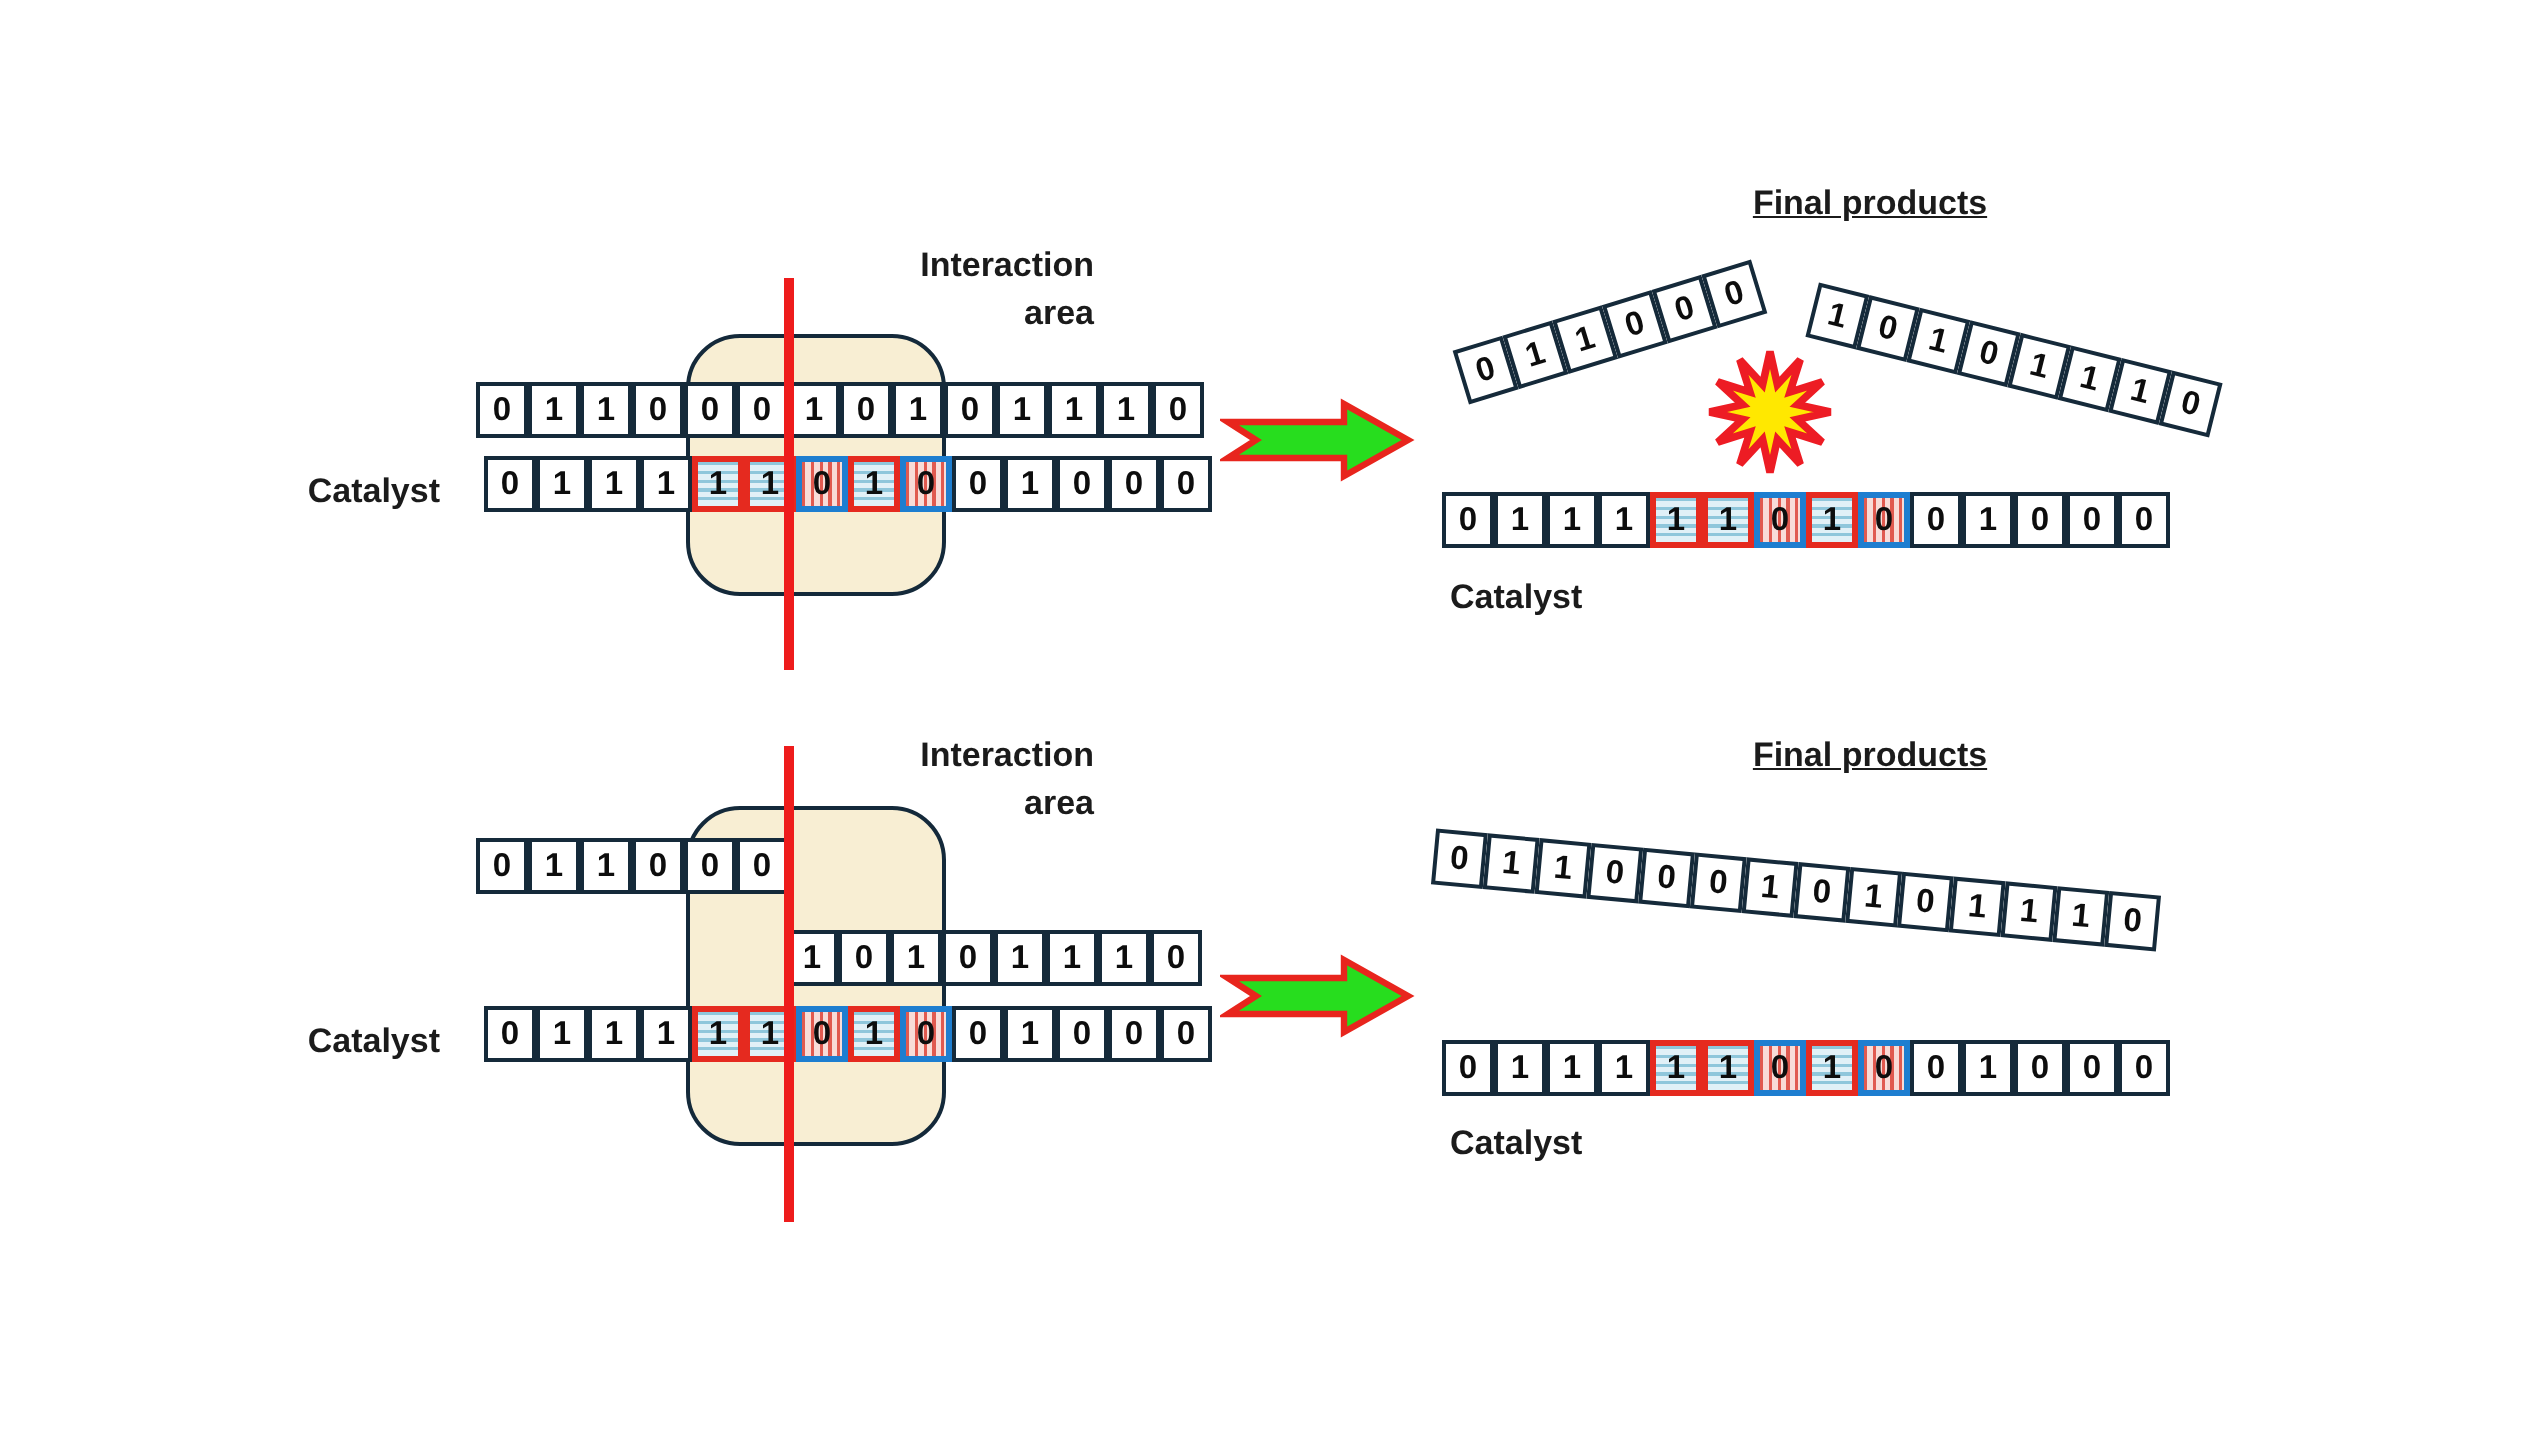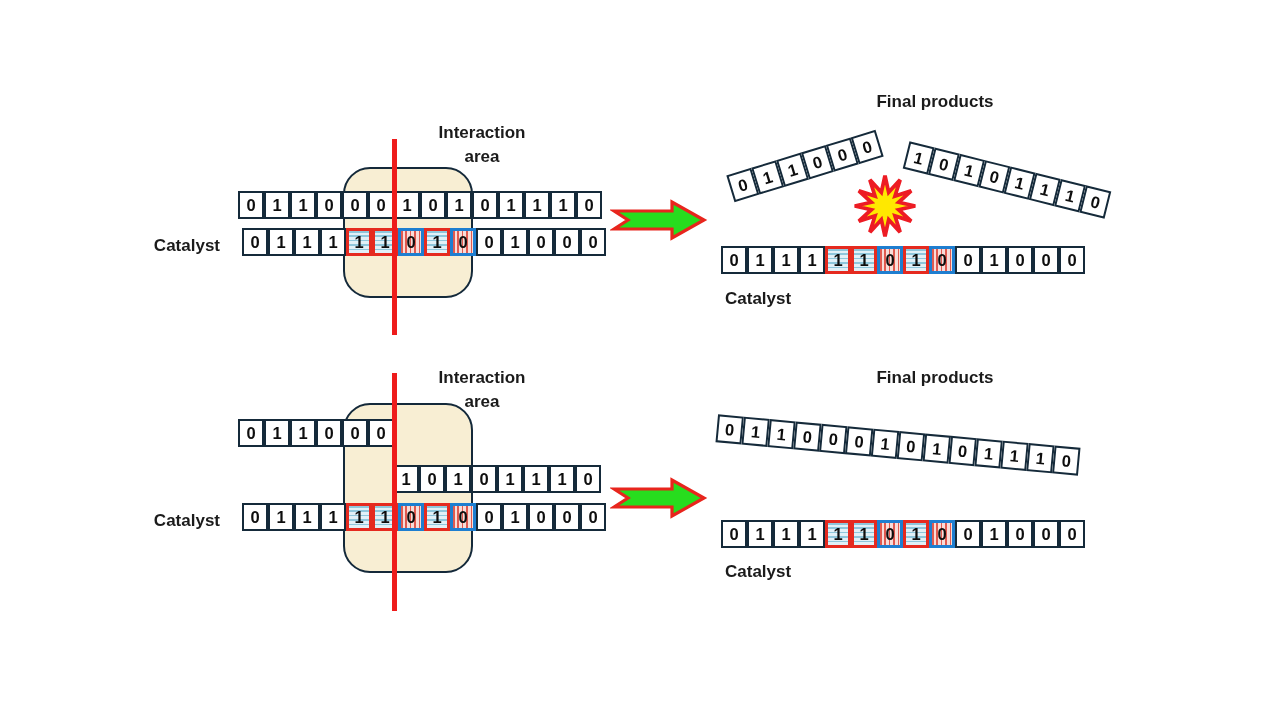--- a/index.html
+++ b/index.html
@@ -6,22 +6,22 @@
   #canvas {
     position:relative; width:1271px; height:718px; background:#ffffff;
     font-family:"Liberation Sans", sans-serif; overflow:hidden;
   }
 
   
   .lbl {
     position:absolute; color:#1b1b1b; font-weight:700; font-size:17px;
     line-height:24px; z-index:2; white-space:nowrap;
   }
-  .interaction-lbl { width:130px; text-align:center; }
-  .final-lbl { width:160px; text-align:center; }
+  .interaction-lbl { width:130px; text-align:right; }
+  .final-lbl { width:160px; text-align:center;text-decoration:underline; }
   .catalyst-lbl-left { width:92px; text-align:right; }
 
   
   .area-rect {
     position:absolute; width:130px; background:#f8eed3;
     border:2.5px solid #14293a; border-radius:27px; z-index:1; box-sizing:border-box;
   }
 
   
   .redline { position:absolute; width:4.5px; background:#ee1c1c; z-index:5; }

